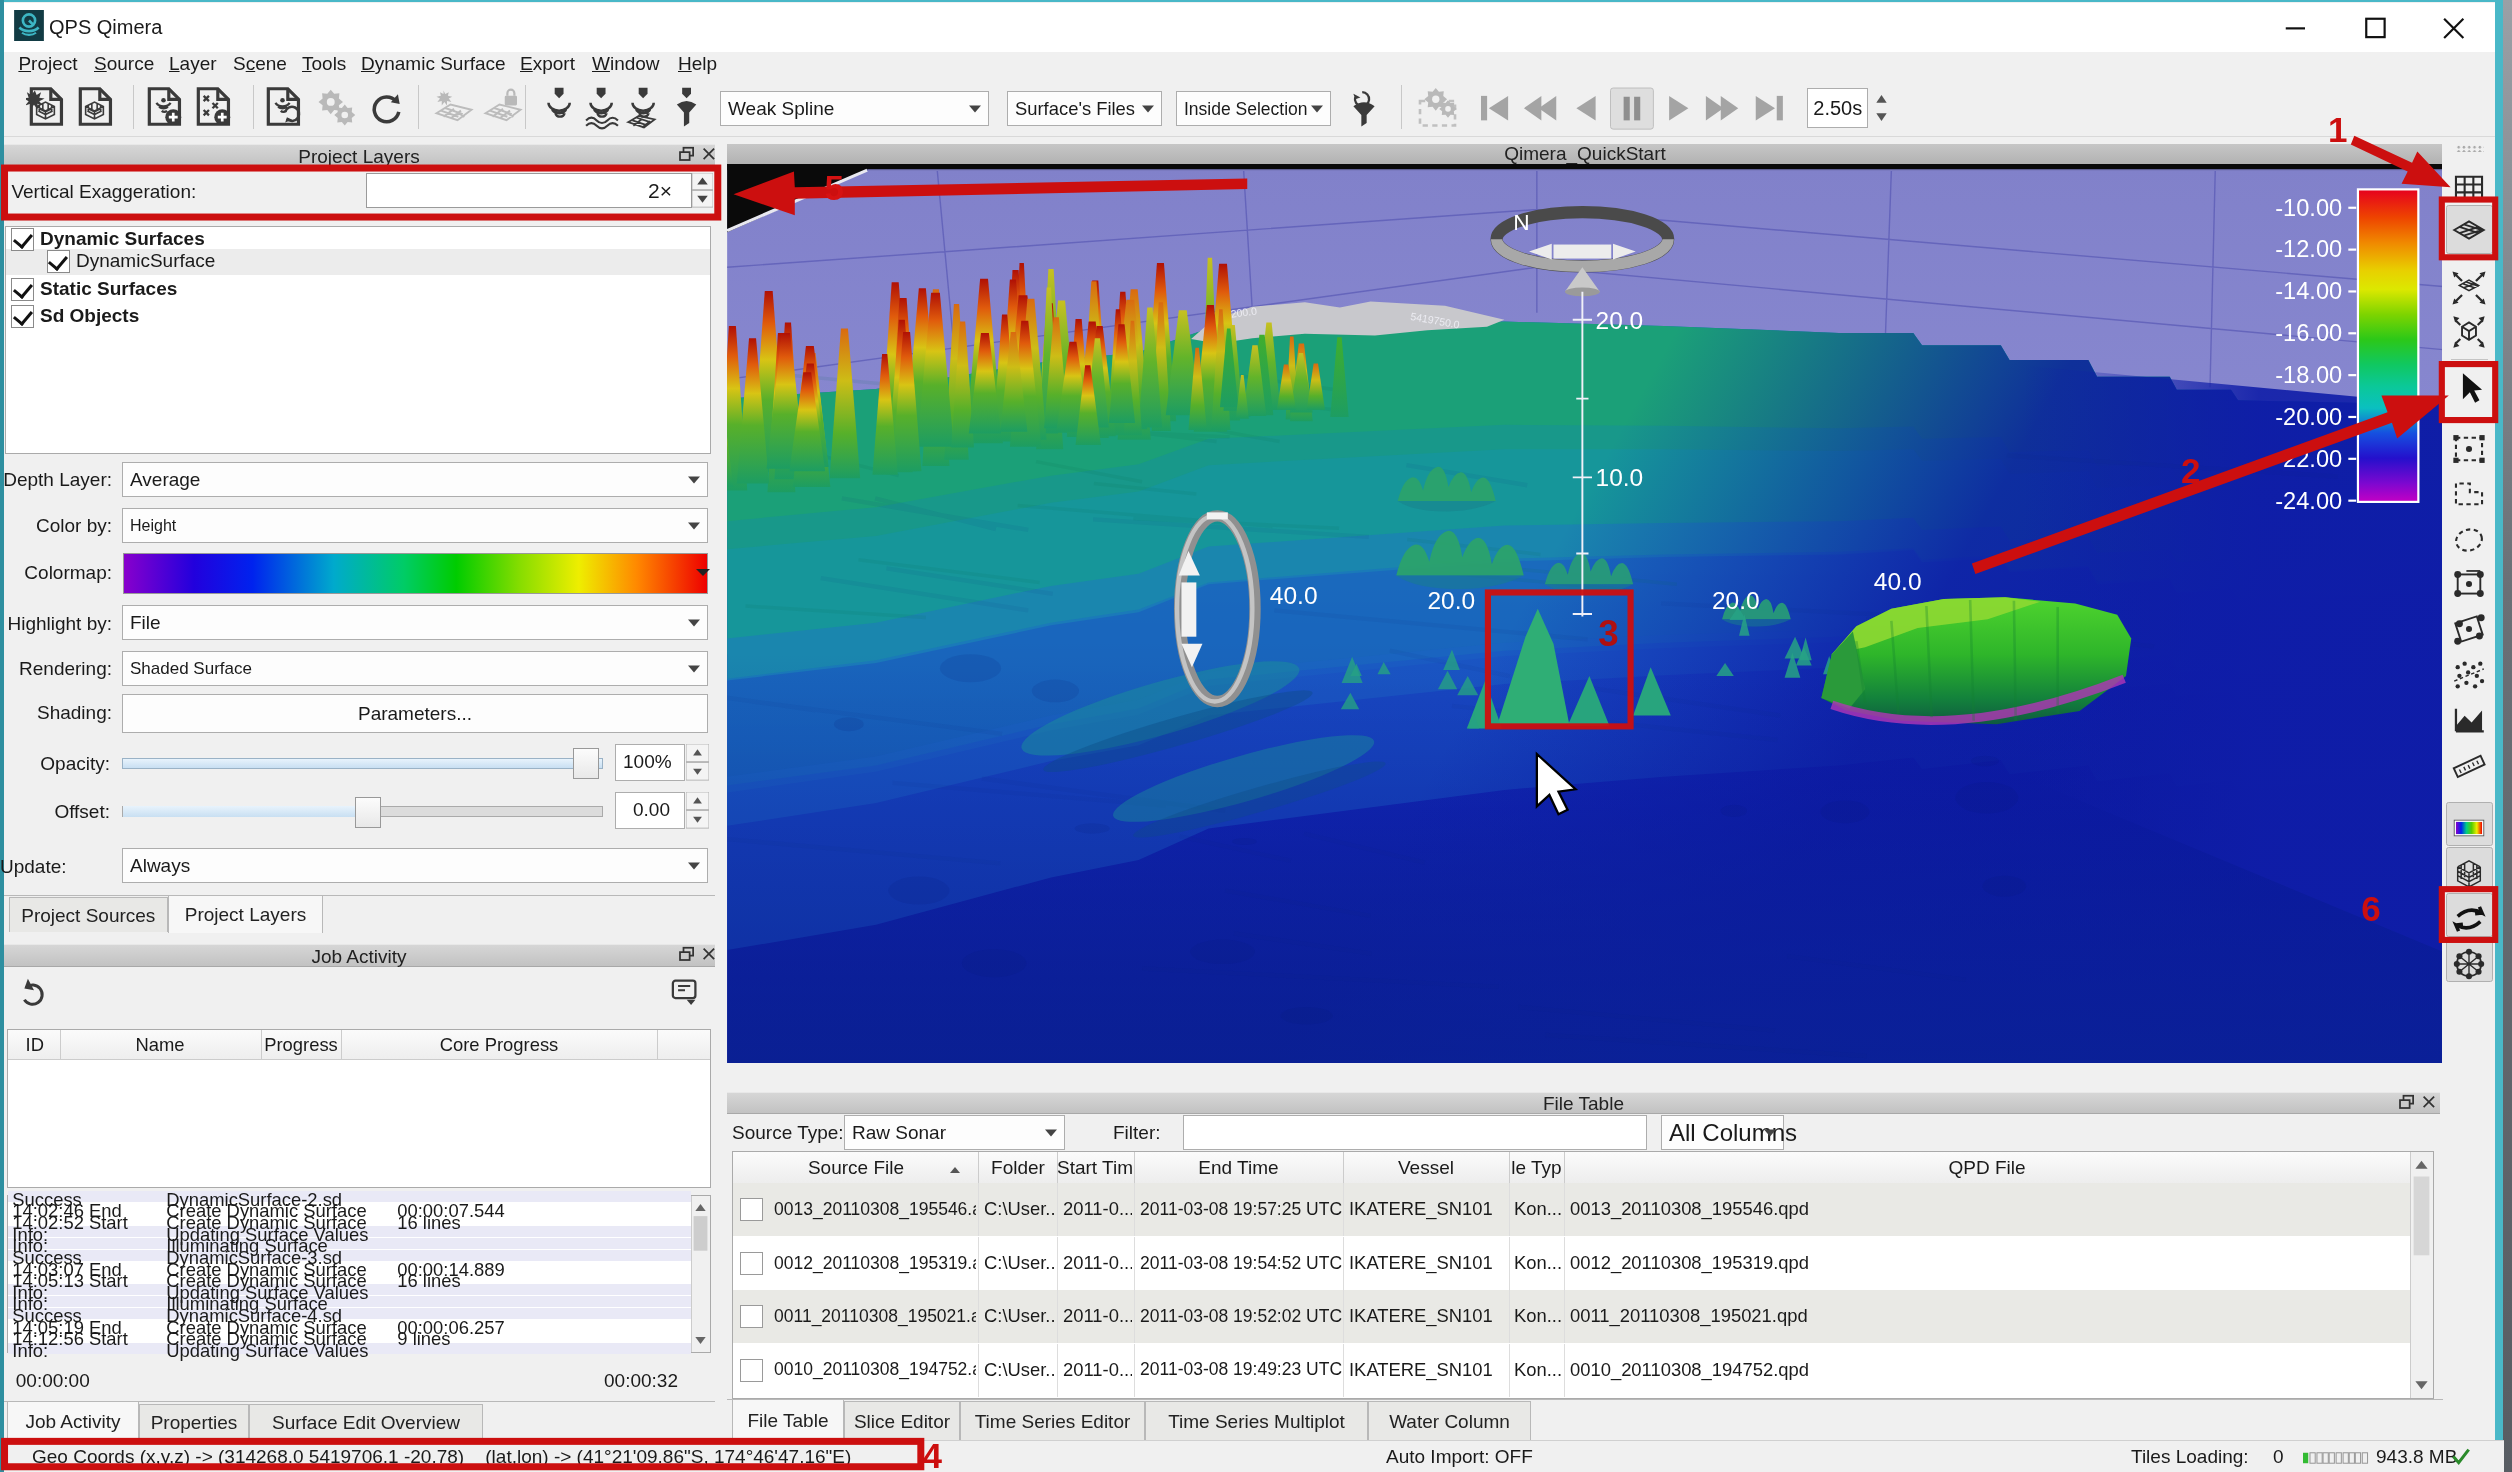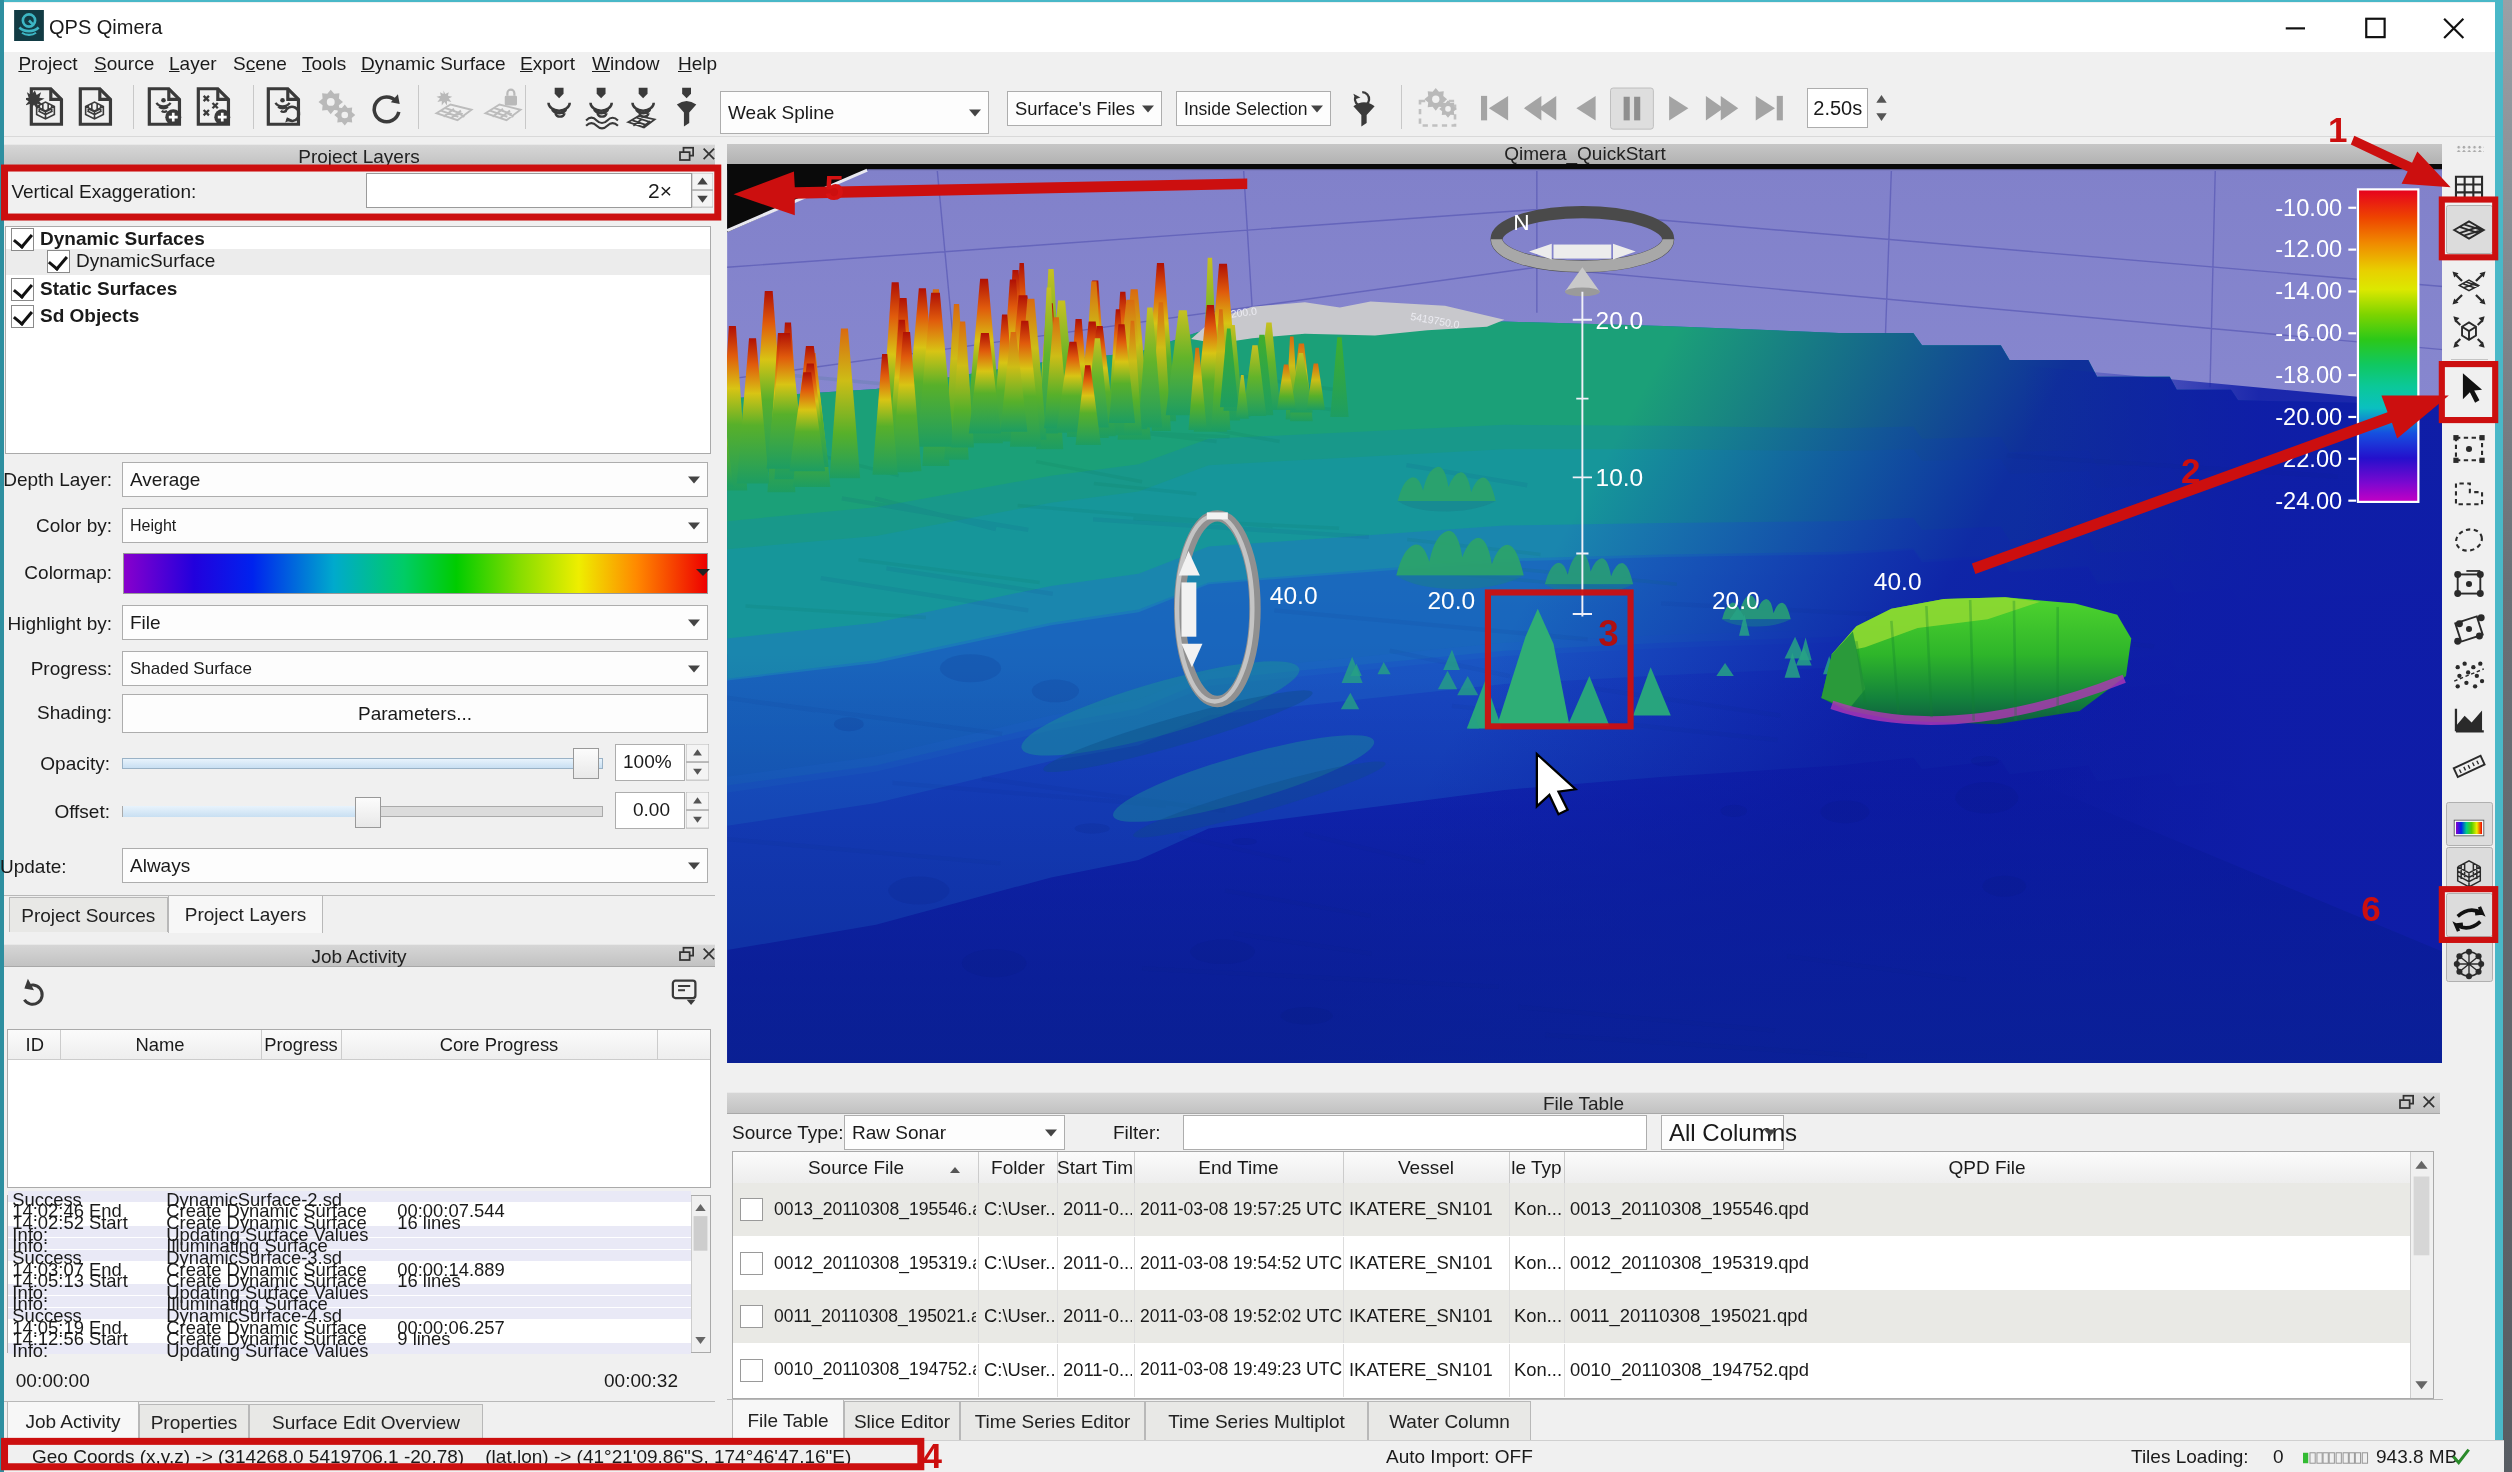--- a/index.html
+++ b/index.html
@@ -76,21 +76,21 @@
 <path d="M20 3 h10 v7 l-5 5 -5 -5 Z" fill="#3a3a3a"></path>
 <path d="M13 20 a12 9 0 0 0 24 0 M17 26 a8 6 0 0 0 16 0 M21 32 a4 3 0 0 0 10 0" fill="none" stroke="#3a3a3a" stroke-width="2.8"></path>
     <path d="M8 40 q6 -6 12 0 t12 0 t12 0 M8 46 q6 -6 12 0 t12 0 t12 0" fill="none" stroke="#3a3a3a" stroke-width="2.4"></path>
   </svg><svg class="abs" style="left:621px;top:85px" width="46" height="46" viewBox="0 0 52 52">
 <path d="M20 3 h10 v7 l-5 5 -5 -5 Z" fill="#3a3a3a"></path>
 <path d="M13 20 a12 9 0 0 0 24 0 M17 26 a8 6 0 0 0 16 0 M21 32 a4 3 0 0 0 10 0" fill="none" stroke="#3a3a3a" stroke-width="2.8"></path>
     <path d="M8 42 l12 -7 18 4 -12 9 Z M13 40 l15 5 M18 37 l15 5 M14 46 l9 -7 M24 48 l9 -7" fill="none" stroke="#3a3a3a" stroke-width="2"></path>
   </svg><svg class="abs" style="left:668px;top:85px" width="46" height="46" viewBox="0 0 52 52">
 <path d="M16 3 h10 v7 l-5 5 -5 -5 Z" fill="#3a3a3a"></path>
 <path d="M10 22 q11 -8 22 0 l-8 9 v12 l-6 4 v-16 Z" fill="#3a3a3a"></path>
-  </svg><div class="combo" style="left:720px;top:91px;width:269px;height:43px">
+  </svg><div class="combo" style="left:720px;top:91px;width:269px;height:35px">
     <span class="txt" style="font-size:19px">Weak Spline</span>
     <span class="arr"></span>
   </div><div class="combo" style="left:1007px;top:91px;width:155px;height:35px">
     <span class="txt" style="font-size:18.4px">Surface's Files</span>
     <span class="arr"></span>
   </div><div class="combo" style="left:1176px;top:91px;width:155px;height:35px">
     <span class="txt" style="font-size:17.5px">Inside Selection</span>
     <span class="arr"></span>
   </div><svg class="abs" style="left:1341px;top:85px" width="46" height="46" viewBox="0 0 52 52">
 <path d="M24 8 a8 8 0 1 1 -8 6" fill="none" stroke="#3a3a3a" stroke-width="2.6"></path>
@@ -135,21 +135,21 @@
     <span class="txt" style="font-size:19px">Average</span>
     <span class="arr"></span>
   </div><div class="lbl" style="left:0px;top:515px;width:112px;text-align:right">Color by:</div><div class="combo" style="left:122px;top:508px;width:586px;height:35px">
     <span class="txt" style="font-size:16px">Height</span>
     <span class="arr"></span>
   </div><div class="lbl" style="left:0px;top:562px;width:112px;text-align:right">Colormap:</div><div class="abs" style="left:123px;top:553px;width:585px;height:41px;border:0.9px solid #999;
 background:linear-gradient(90deg,#8800cc 0%,#2200dd 12%,#0022ee 22%,#00aacc 36%,#00cc66 48%,#00cc00 57%,#88dd00 68%,#eeee00 78%,#ff8800 88%,#ee0000 100%)"></div>
 <div class="abs" style="left:696px;top:569px;width:0;height:0;border-left:7px solid transparent;border-right:7px solid transparent;border-top:7.9px solid #222"></div><div class="lbl" style="left:0px;top:613px;width:112px;text-align:right">Highlight by:</div><div class="combo" style="left:122px;top:605px;width:586px;height:35px">
     <span class="txt" style="font-size:19px">File</span>
     <span class="arr"></span>
-  </div><div class="lbl" style="left:0px;top:658px;width:112px;text-align:right">Progress:</div><div class="combo" style="left:122px;top:651px;width:586px;height:35px">
+  </div><div class="lbl" style="left:0px;top:658px;width:112px;text-align:right">Rendering:</div><div class="combo" style="left:122px;top:651px;width:586px;height:35px">
     <span class="txt" style="font-size:17px">Shaded Surface</span>
     <span class="arr"></span>
   </div><div class="lbl" style="left:0px;top:702px;width:112px;text-align:right">Shading:</div><div class="abs" style="left:122px;top:694px;width:586px;height:39px;background:#fdfdfd;border:0.9px solid #adadad;font-size:19px;text-align:center;line-height:38px">Parameters...</div><div class="lbl" style="left:0px;top:753px;width:110px;text-align:right">Opacity:</div><div class="abs" style="left:122px;top:758px;width:481px;height:10.5px;border:0.9px solid #9ab2c6;background:linear-gradient(#e8f3fc,#c8dff2)"></div><div class="abs" style="left:573px;top:748px;width:26px;height:31px;background:linear-gradient(#fcfcfc,#e8e8e8);border:0.9px solid #999"></div><div class="abs" style="left:615px;top:744px;width:70px;height:37px;background:#fff;border:0.9px solid #adadad"></div><div class="lbl" style="left:623px;top:751px">100%</div><svg class="abs" style="left:686px;top:744px" width="23" height="37" viewBox="0 0 26 42">
 <rect x="0" y="0" width="26" height="20" fill="#f4f4f4" stroke="#b0b0b0"></rect>
     <rect x="0" y="21" width="26" height="20" fill="#f4f4f4" stroke="#b0b0b0"></rect>
 <path d="M13 6 l5 7 h-10 Z" fill="#555"></path>
     <path d="M13 35 l5 -7 h-10 Z" fill="#555"></path>
   </svg><div class="lbl" style="left:0px;top:801px;width:110px;text-align:right">Offset:</div><div class="abs" style="left:122px;top:806px;width:481px;height:10.5px;border:0.9px solid #aaa;background:#dcdcdc"></div><div class="abs" style="left:123px;top:806px;width:232px;height:10.5px;background:linear-gradient(#e8f3fc,#c8dff2)"></div><div class="abs" style="left:355px;top:797px;width:26px;height:31px;background:linear-gradient(#fcfcfc,#e8e8e8);border:0.9px solid #999"></div><div class="abs" style="left:615px;top:792px;width:70px;height:37px;background:#fff;border:0.9px solid #adadad"></div><div class="lbl" style="left:633px;top:799px">0.00</div><svg class="abs" style="left:686px;top:792px" width="23" height="37" viewBox="0 0 26 42">
 <rect x="0" y="0" width="26" height="20" fill="#f4f4f4" stroke="#b0b0b0"></rect>
     <rect x="0" y="21" width="26" height="20" fill="#f4f4f4" stroke="#b0b0b0"></rect>

